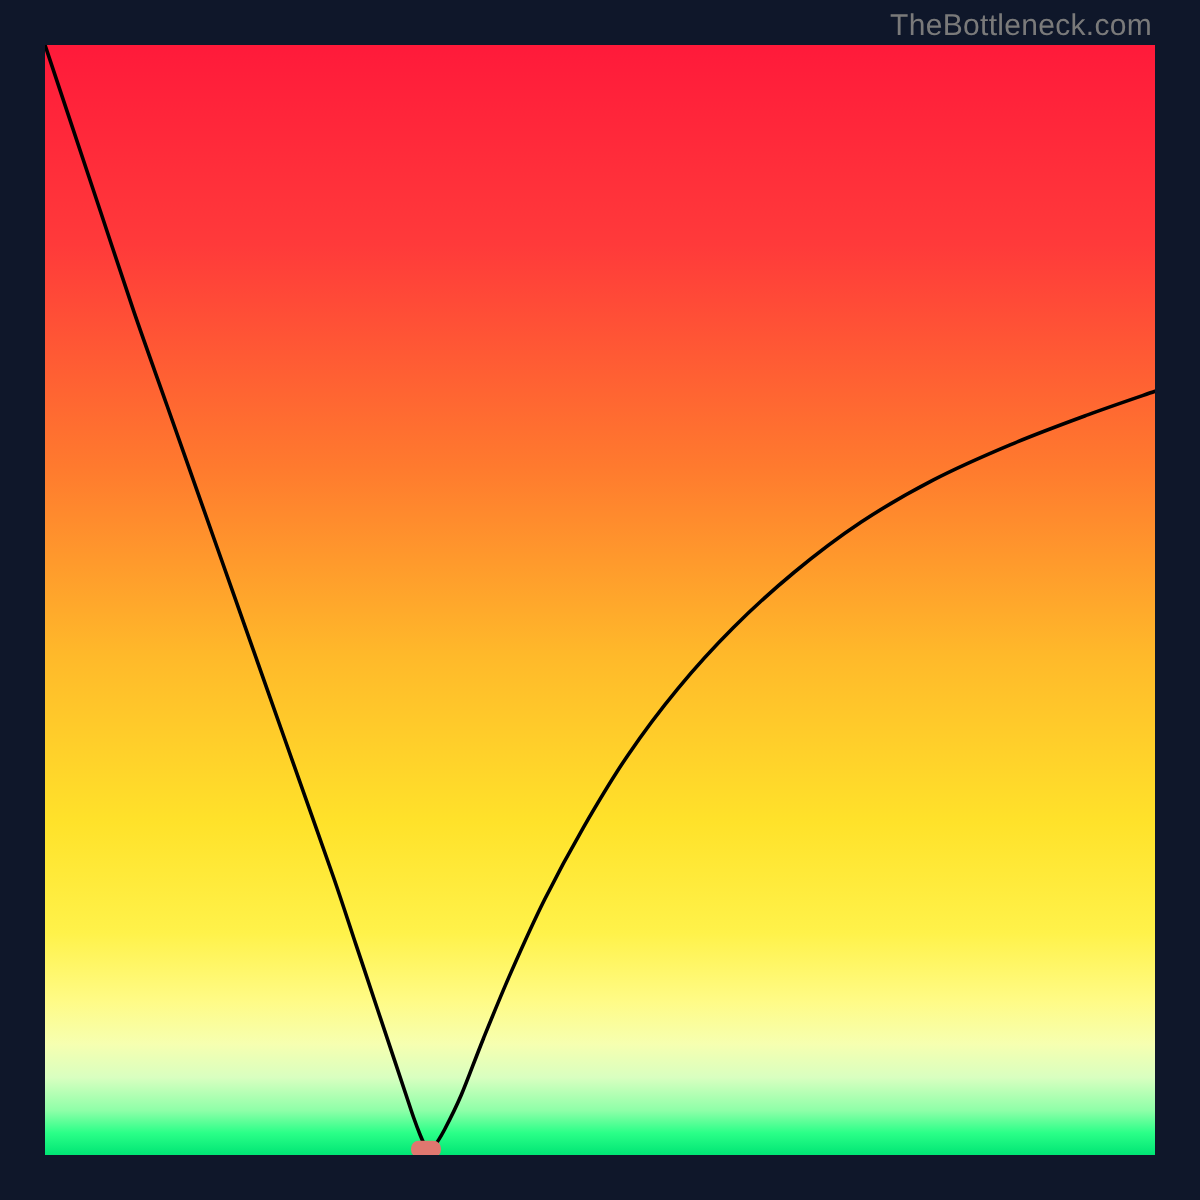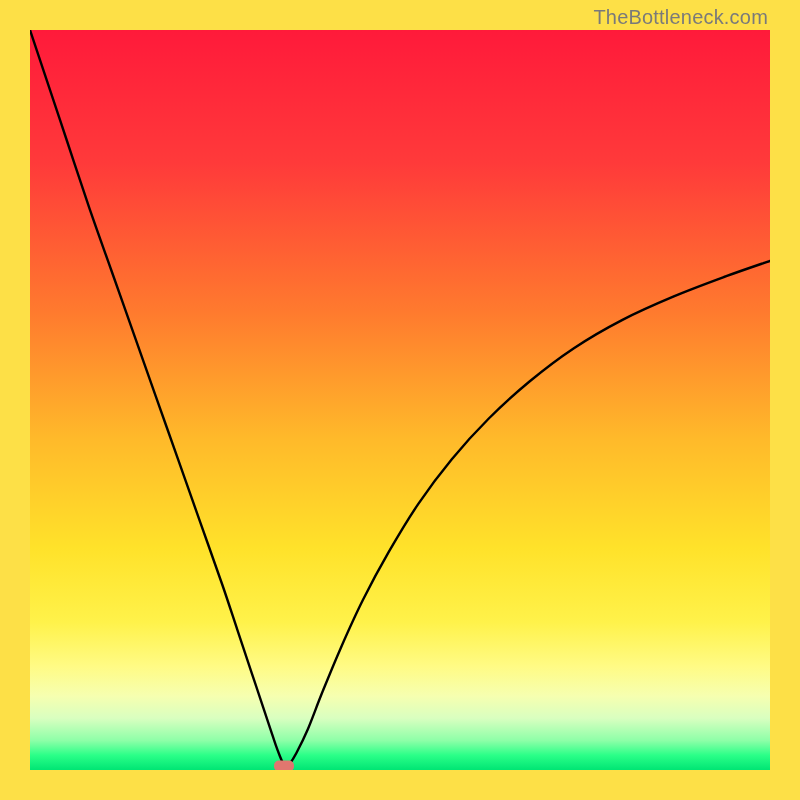--- a/index.html
+++ b/index.html
@@ -10,21 +10,21 @@
     background: #000;
     overflow: hidden;
     font-family: Arial, Helvetica, sans-serif;
   }
   .frame {
     position: absolute;
     top: 0;
     left: 0;
     width: 800px;
     height: 800px;
-    background: #fde047;
+    background: #0f172a;
   }
   .plot-area {
     position: absolute;
     top: 30px;
     left: 30px;
     width: 740px;
     height: 740px;
     overflow: hidden;
   }
   .gradient-bg {

